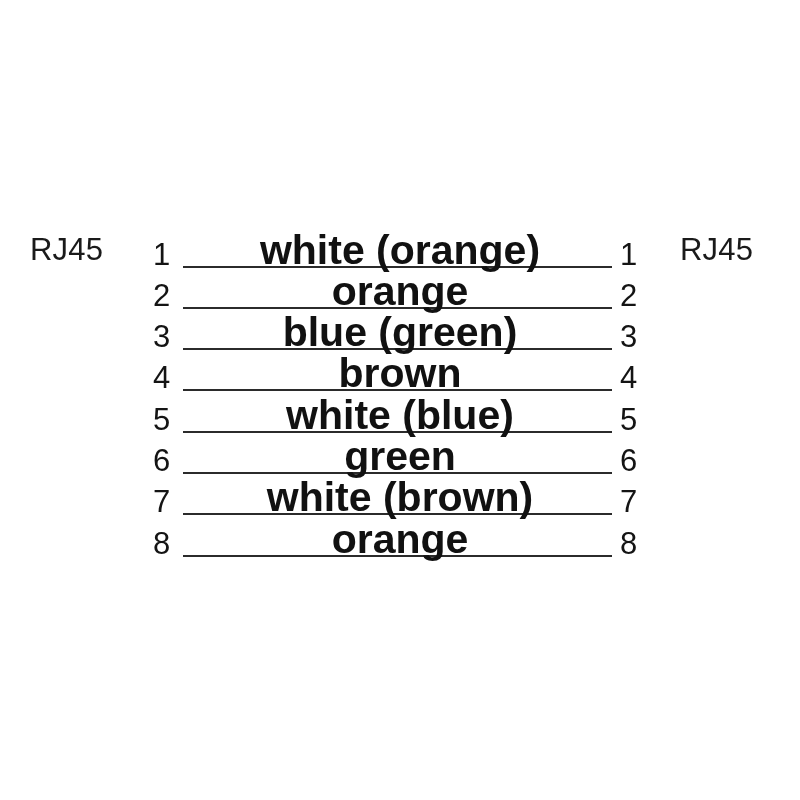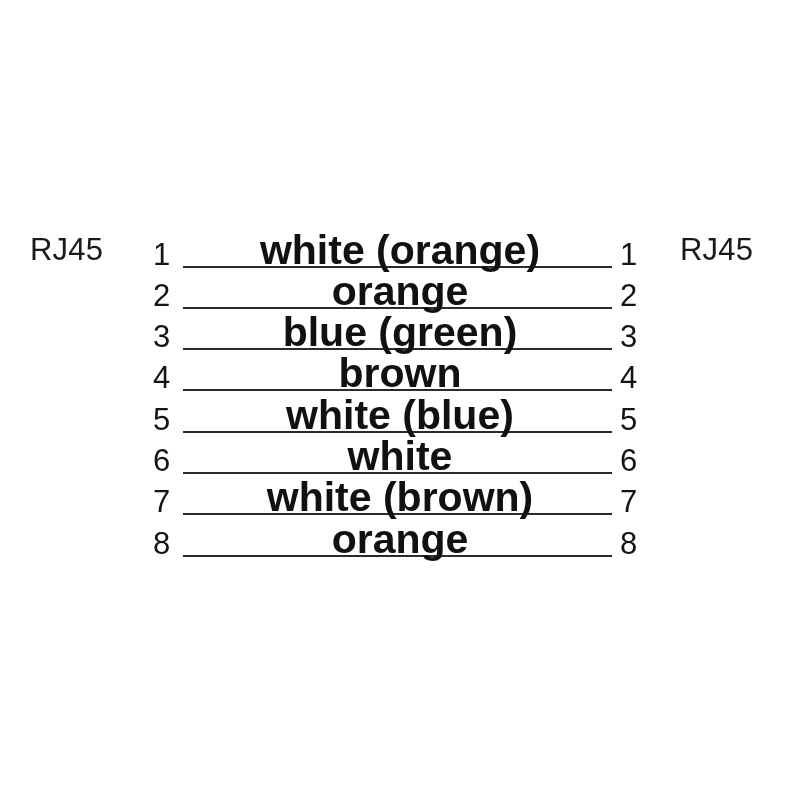--- a/index.html
+++ b/index.html
@@ -123,21 +123,21 @@
     <div class="pin-number left">5</div>
     <div class="wire-line"></div>
     <div class="pin-number right">5</div>
     <div class="wire-label"><span>white (blue)</span></div>
   </div>
 
   <div class="pin-row" style="top:473px;">
     <div class="pin-number left">6</div>
     <div class="wire-line"></div>
     <div class="pin-number right">6</div>
-    <div class="wire-label"><span>white</span></div>
+    <div class="wire-label"><span>green</span></div>
   </div>
 
   <div class="pin-row" style="top:514px;">
     <div class="pin-number left">7</div>
     <div class="wire-line"></div>
     <div class="pin-number right">7</div>
     <div class="wire-label"><span>white (brown)</span></div>
   </div>
 
   <div class="pin-row" style="top:556px;">

